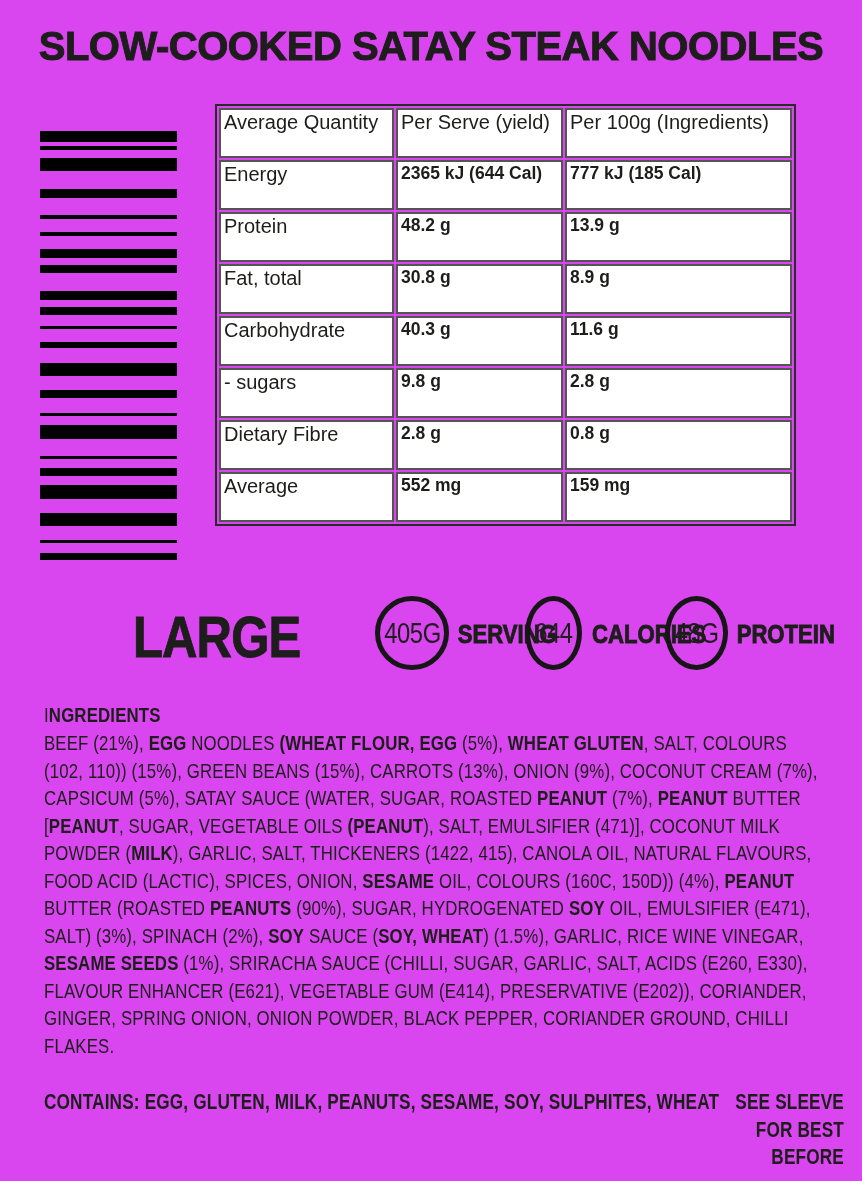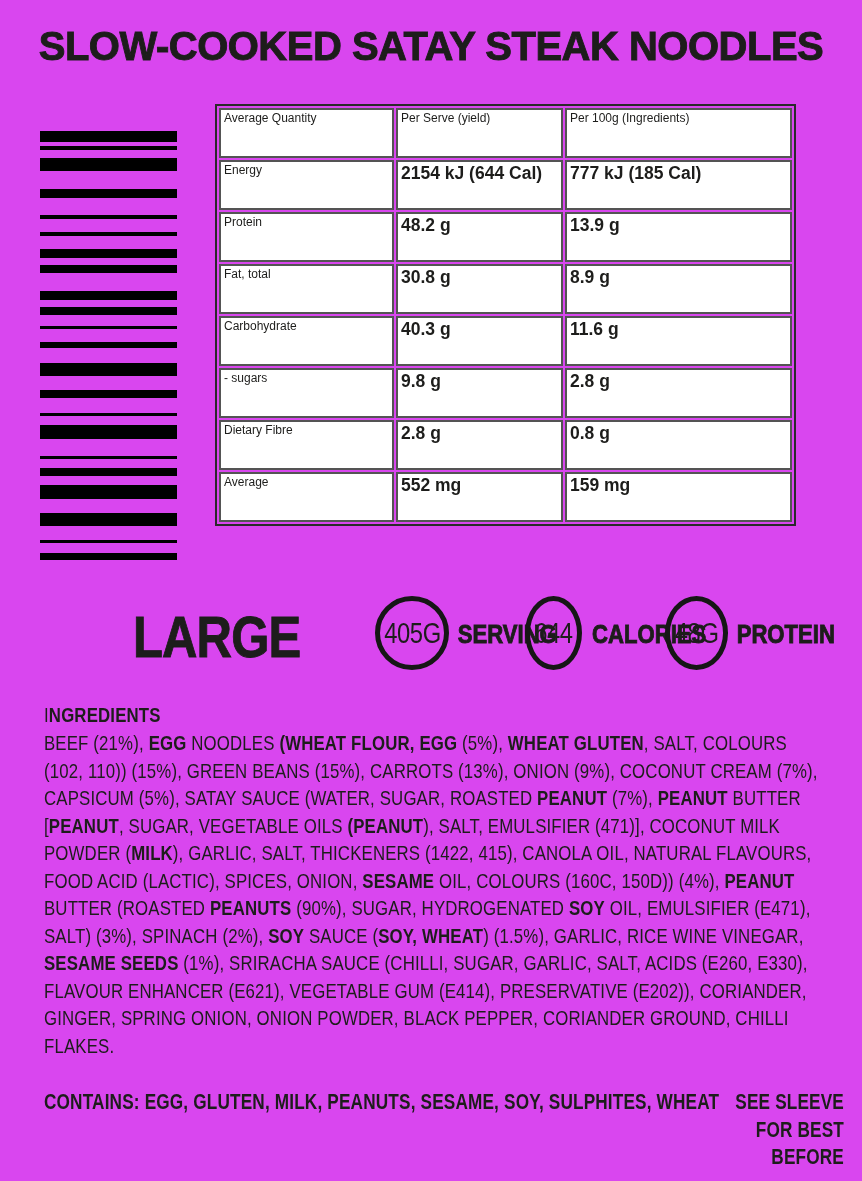--- a/index.html
+++ b/index.html
@@ -9,21 +9,21 @@
   
   .title{position:absolute;top:24px;left:0;width:862px;margin:0;text-align:center;
          font-size:40px;font-weight:bold;letter-spacing:-0.5px;}
   
   .barcode{position:absolute;left:40px;top:131px;width:137px;}
   .bar{width:100%;background:#000;}
   
   .nutrition{position:absolute;left:215px;top:104px;border-collapse:separate;border-spacing:2px;
              border:2px solid #2a2a2a;}
   .nutrition td{border:2px solid #545454;background:#fff;vertical-align:top;
-                padding:1px 2px 0 3px;font-size:12px;height:45px;}
+                padding:1px 2px 0 3px;font-size:20px;height:45px;}
   .nutrition td.v{font-weight:bold;font-size:17.5px;}
   .nutrition .c1{width:166px;}
   .nutrition .c2{width:158px;}
   .nutrition .c3{width:218px;margin-left:28px;}
   
   .size{position:absolute;left:133px;top:604px;font-size:57px;font-weight:bold;
         letter-spacing:-1px;transform:scaleX(0.86);transform-origin:0 0;}
   
   .badges{position:absolute;top:596px;left:0;width:862px;height:110px;}
   .badge{position:absolute;top:0;width:150px;display:flex;align-items:center;}
@@ -82,21 +82,21 @@
 
   <table class="nutrition">
     <tbody>
         <tr>
           <td class="c1">Average Quantity</td>
           <td class="c2">Per Serve (yield)</td>
           <td class="c3">Per 100g (Ingredients)</td>
         </tr>
         <tr>
           <td class="c1">Energy</td>
-          <td class="c2 v">2154 kJ (644 Cal)</td>
+          <td class="c2 v">2365 kJ (644 Cal)</td>
           <td class="c3 v">777 kJ (185 Cal)</td>
         </tr>
         <tr>
           <td class="c1">Protein</td>
           <td class="c2 v">48.2 g</td>
           <td class="c3 v">13.9 g</td>
         </tr>
         <tr>
           <td class="c1">Fat, total</td>
           <td class="c2 v">30.8 g</td>

